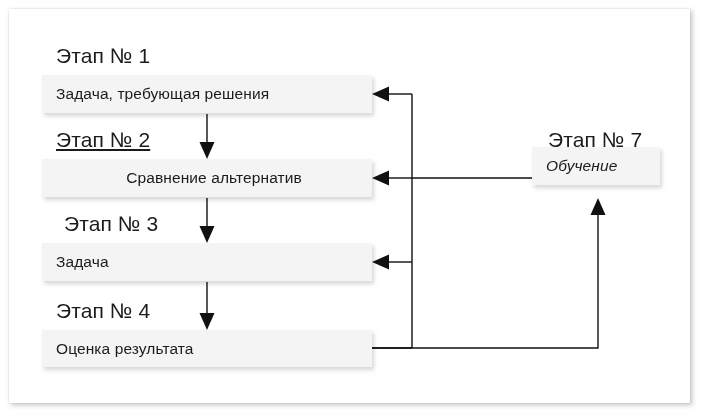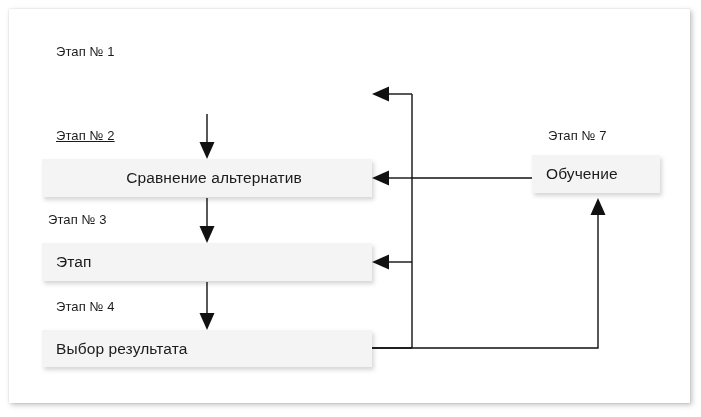--- a/index.html
+++ b/index.html
@@ -25,21 +25,21 @@
     left: 9px;
     top: 9px;
     width: 681px;
     height: 394px;
     background: #ffffff;
     box-shadow: 2px 2px 5px rgba(120,120,125,0.45),
                 0 0 1px rgba(150,150,155,0.5);
   }
   .stage-label {
     position: absolute;
-    font-size: 13px;
+    font-size: 21px;
     color: #1b1b1b;
     white-space: nowrap;
     letter-spacing: 0.1px;
   }
   .node-box {
     position: absolute;
     background: #f4f4f4;
     box-shadow: 2px 3px 4px rgba(140,140,145,0.35);
     display: flex;
     align-items: center;
@@ -63,38 +63,41 @@
   }
 </style>
 </head>
 <body>
 
 <div id="canvas">
   <div id="card"></div>
 
   <div class="stage-label" style="left:56px; top:44px;">Этап № 1</div>
   <div class="stage-label" style="left:56px; top:128px;text-decoration:underline;">Этап № 2</div>
-  <div class="stage-label" style="left:48px; top:212px;">Этап № 3</div>
+  <div class="stage-label" style="left:64px; top:212px;">Этап № 3</div>
   <div class="stage-label" style="left:56px; top:299px;">Этап № 4</div>
   <div class="stage-label" style="left:548px; top:128px;">Этап № 7</div>
 
+  <div class="node-box" style="left:42px; top:75px; width:330px; height:38px;">
+    <span class="node-text">Задача, требующая решения</span>
+  </div>
 
   <div class="node-box" style="left:42px; top:159px; width:330px; height:38px;justify-content:center;">
     <span class="node-text">Сравнение альтернатив</span>
   </div>
 
   <div class="node-box" style="left:42px; top:243px; width:330px; height:38px;">
-    <span class="node-text">Этап</span>
+    <span class="node-text">Задача</span>
   </div>
 
   <div class="node-box" style="left:42px; top:330px; width:330px; height:37px;">
-    <span class="node-text">Выбор результата</span>
+    <span class="node-text">Оценка результата</span>
   </div>
 
-  <div class="node-box" style="left:532px; top:155px; width:128px; height:38px;">
+  <div class="node-box" style="left:532px; top:147px; width:128px; height:38px;font-style:italic;">
     <span class="node-text">Обучение</span>
   </div>
 
   <svg id="wires" viewBox="0 0 701 417">
     <defs>
       <marker id="arrow-down" viewBox="0 0 12 12" refX="6" refY="10" markerWidth="12" markerHeight="12" orient="auto-start-reverse">
         <path d="M 1 0 L 11 0 L 6 11 Z" fill="#111111"></path>
       </marker>
     </defs>
 

